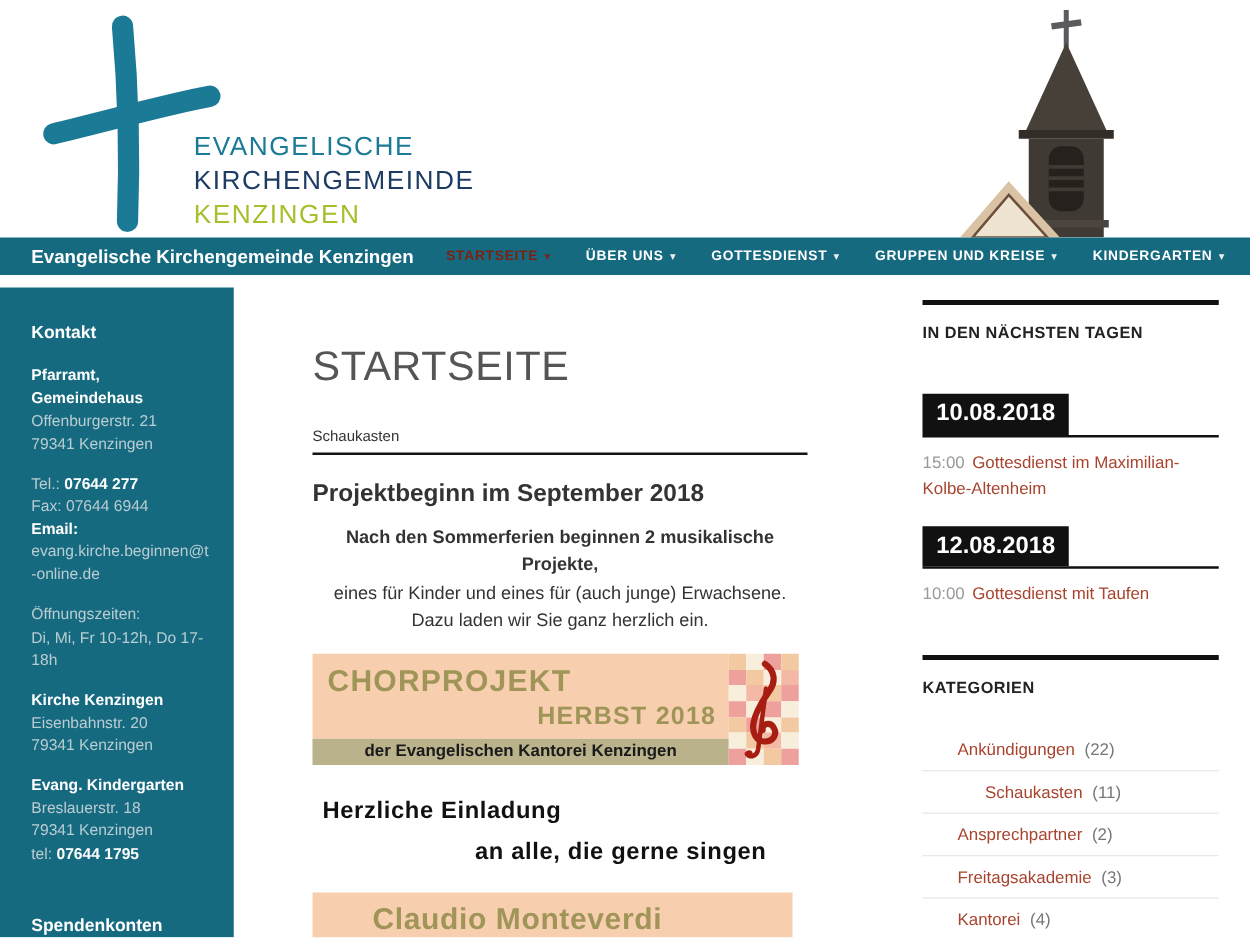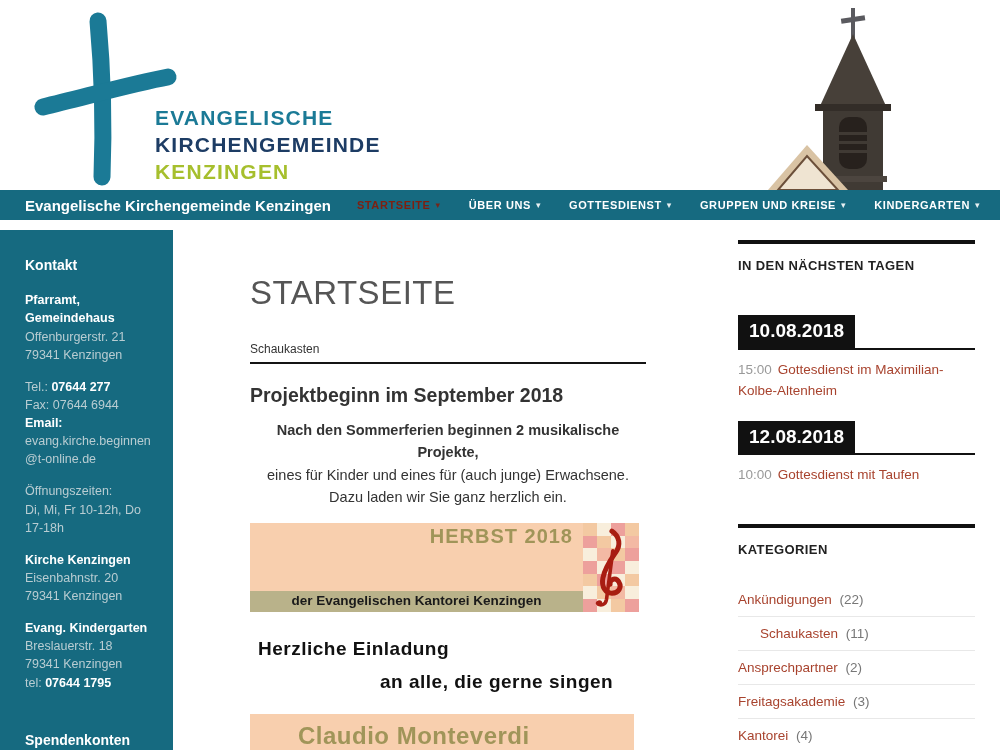--- a/index.html
+++ b/index.html
@@ -3,39 +3,39 @@
 <meta charset="utf-8">
 <style>
   * { margin:0; padding:0; box-sizing:border-box; }
   html,body { background:#fff; }
   body { font-family:"Liberation Sans","DejaVu Sans",sans-serif; }
   #page { position:relative; width:1000px; height:750px; overflow:hidden; background:#fff; }
 
   
   #header { position:absolute; left:0; top:0; width:1000px; height:190px; background:#fff; }
   #logo-cross { position:absolute; left:30px; top:5px; }
-  #logo-text { position:absolute; left:155px; top:105px; line-height:1.28; font-weight:bold;
+  #logo-text { position:absolute; left:155px; top:105px; line-height:1.28; font-weight:normal;
                font-size:21px; letter-spacing:1.2px; }
   #logo-text .l1 { color:#1b7a96; }
   #logo-text .l2 { color:#1d3c64; }
   #logo-text .l3 { color:#a6bf2d; }
   #church { position:absolute; right:0; top:0; }
 
   
   #nav { position:absolute; left:0; top:190px; width:1000px; height:30px; background:#166a80;
          display:flex; align-items:center; }
   #site-title { color:#fff; font-weight:bold; font-size:15px; padding:0 12px 0 25px; white-space:nowrap; }
   #menu { display:flex; align-items:center; height:100%; flex:1; }
   .menu-item { color:#fff; font-size:11px; font-weight:bold; letter-spacing:.6px; text-transform:uppercase;
                margin:0 14px; white-space:nowrap; cursor:pointer; display:flex; align-items:center; gap:5px; }
   .menu-item .caret { font-size:9px; opacity:.9; }
   .menu-item.active { color:#7f1f10; }
 
   
-  #sidebar-left { position:absolute; left:0; top:230px; width:173px; height:520px; background:#166a80;
+  #sidebar-left { position:absolute; left:0; top:230px; width:187px; height:520px; background:#166a80;
                   color:#b9cdd2; padding:25px 18px 0 25px; font-size:12.5px; line-height:1.45; }
   #sidebar-left .head { color:#fff; font-weight:bold; font-size:14px; }
   #sidebar-left .bold-white { color:#fff; font-weight:bold; }
   #sidebar-left .blk { margin-bottom:14px; }
   #sidebar-left .email { overflow-wrap:anywhere; }
   #sidebar-left .side-link { display:block; color:#fff; font-weight:bold; font-size:14px;
                              margin-top:38px; cursor:pointer; }
 
   
   #main { position:absolute; left:250px; top:230px; width:396px; }
@@ -77,21 +77,21 @@
   .date-badge { display:inline-block; background:#111; color:#fff; font-weight:bold; font-size:19px;
                 padding:5px 11px; line-height:1.2; }
   .event-line { margin:10px 0 19px; font-size:13.5px; line-height:1.55; }
   .event-time { color:#999; margin-right:6px; }
   .event-link { color:#a8432e; text-decoration:none; cursor:pointer; }
   #cat-widget { margin-top:38px; }
   #cat-list { list-style:none; margin-top:26px; }
   #cat-list li { padding:9px 0; font-size:13.5px; border-top:1px solid #e8e8e8; }
   #cat-list li:first-child { border-top:none; }
   #cat-list li.indent { padding-left:22px; }
-  .cat-link { color:#a8432e; cursor:pointer; }
+  .cat-link { color:#a8432e; cursor:pointer;margin-left:28px; }
   .cat-count { color:#777; margin-left:4px; }
 </style>
 </head>
 <body>
 
 <div id="page">
 
   <div id="header">
     <svg id="logo-cross" width="200" height="185" viewBox="0 0 200 185">
       <path d="M68 16 C 72 60, 74 120, 72 172" fill="none" stroke="#1b7a96" stroke-width="17" stroke-linecap="round"></path>
@@ -195,20 +195,21 @@
     <div id="intro">
       <div class="b">Nach den Sommerferien beginnen 2 musikalische Projekte,</div>
       <div>eines für Kinder und eines für (auch junge) Erwachsene.</div>
       <div>Dazu laden wir Sie ganz herzlich ein.</div>
     </div>
 
     <div id="flyer">
       <div id="flyer-top">
         <div id="flyer-top-left">
           <div class="peach" style="height:68px;">
+            <div id="chor-line1" class="khaki">CHORPROJEKT</div>
             <div id="chor-line2" class="khaki">HERBST 2018</div>
           </div>
           <div id="kantorei-band" class="olive">der Evangelischen Kantorei Kenzingen</div>
         </div>
         <div id="checker">
           <i class="q2"></i>
             <i class="q3"></i>
             <i class="q1"></i>
             <i class="q2"></i>
           <i class="q1"></i>

